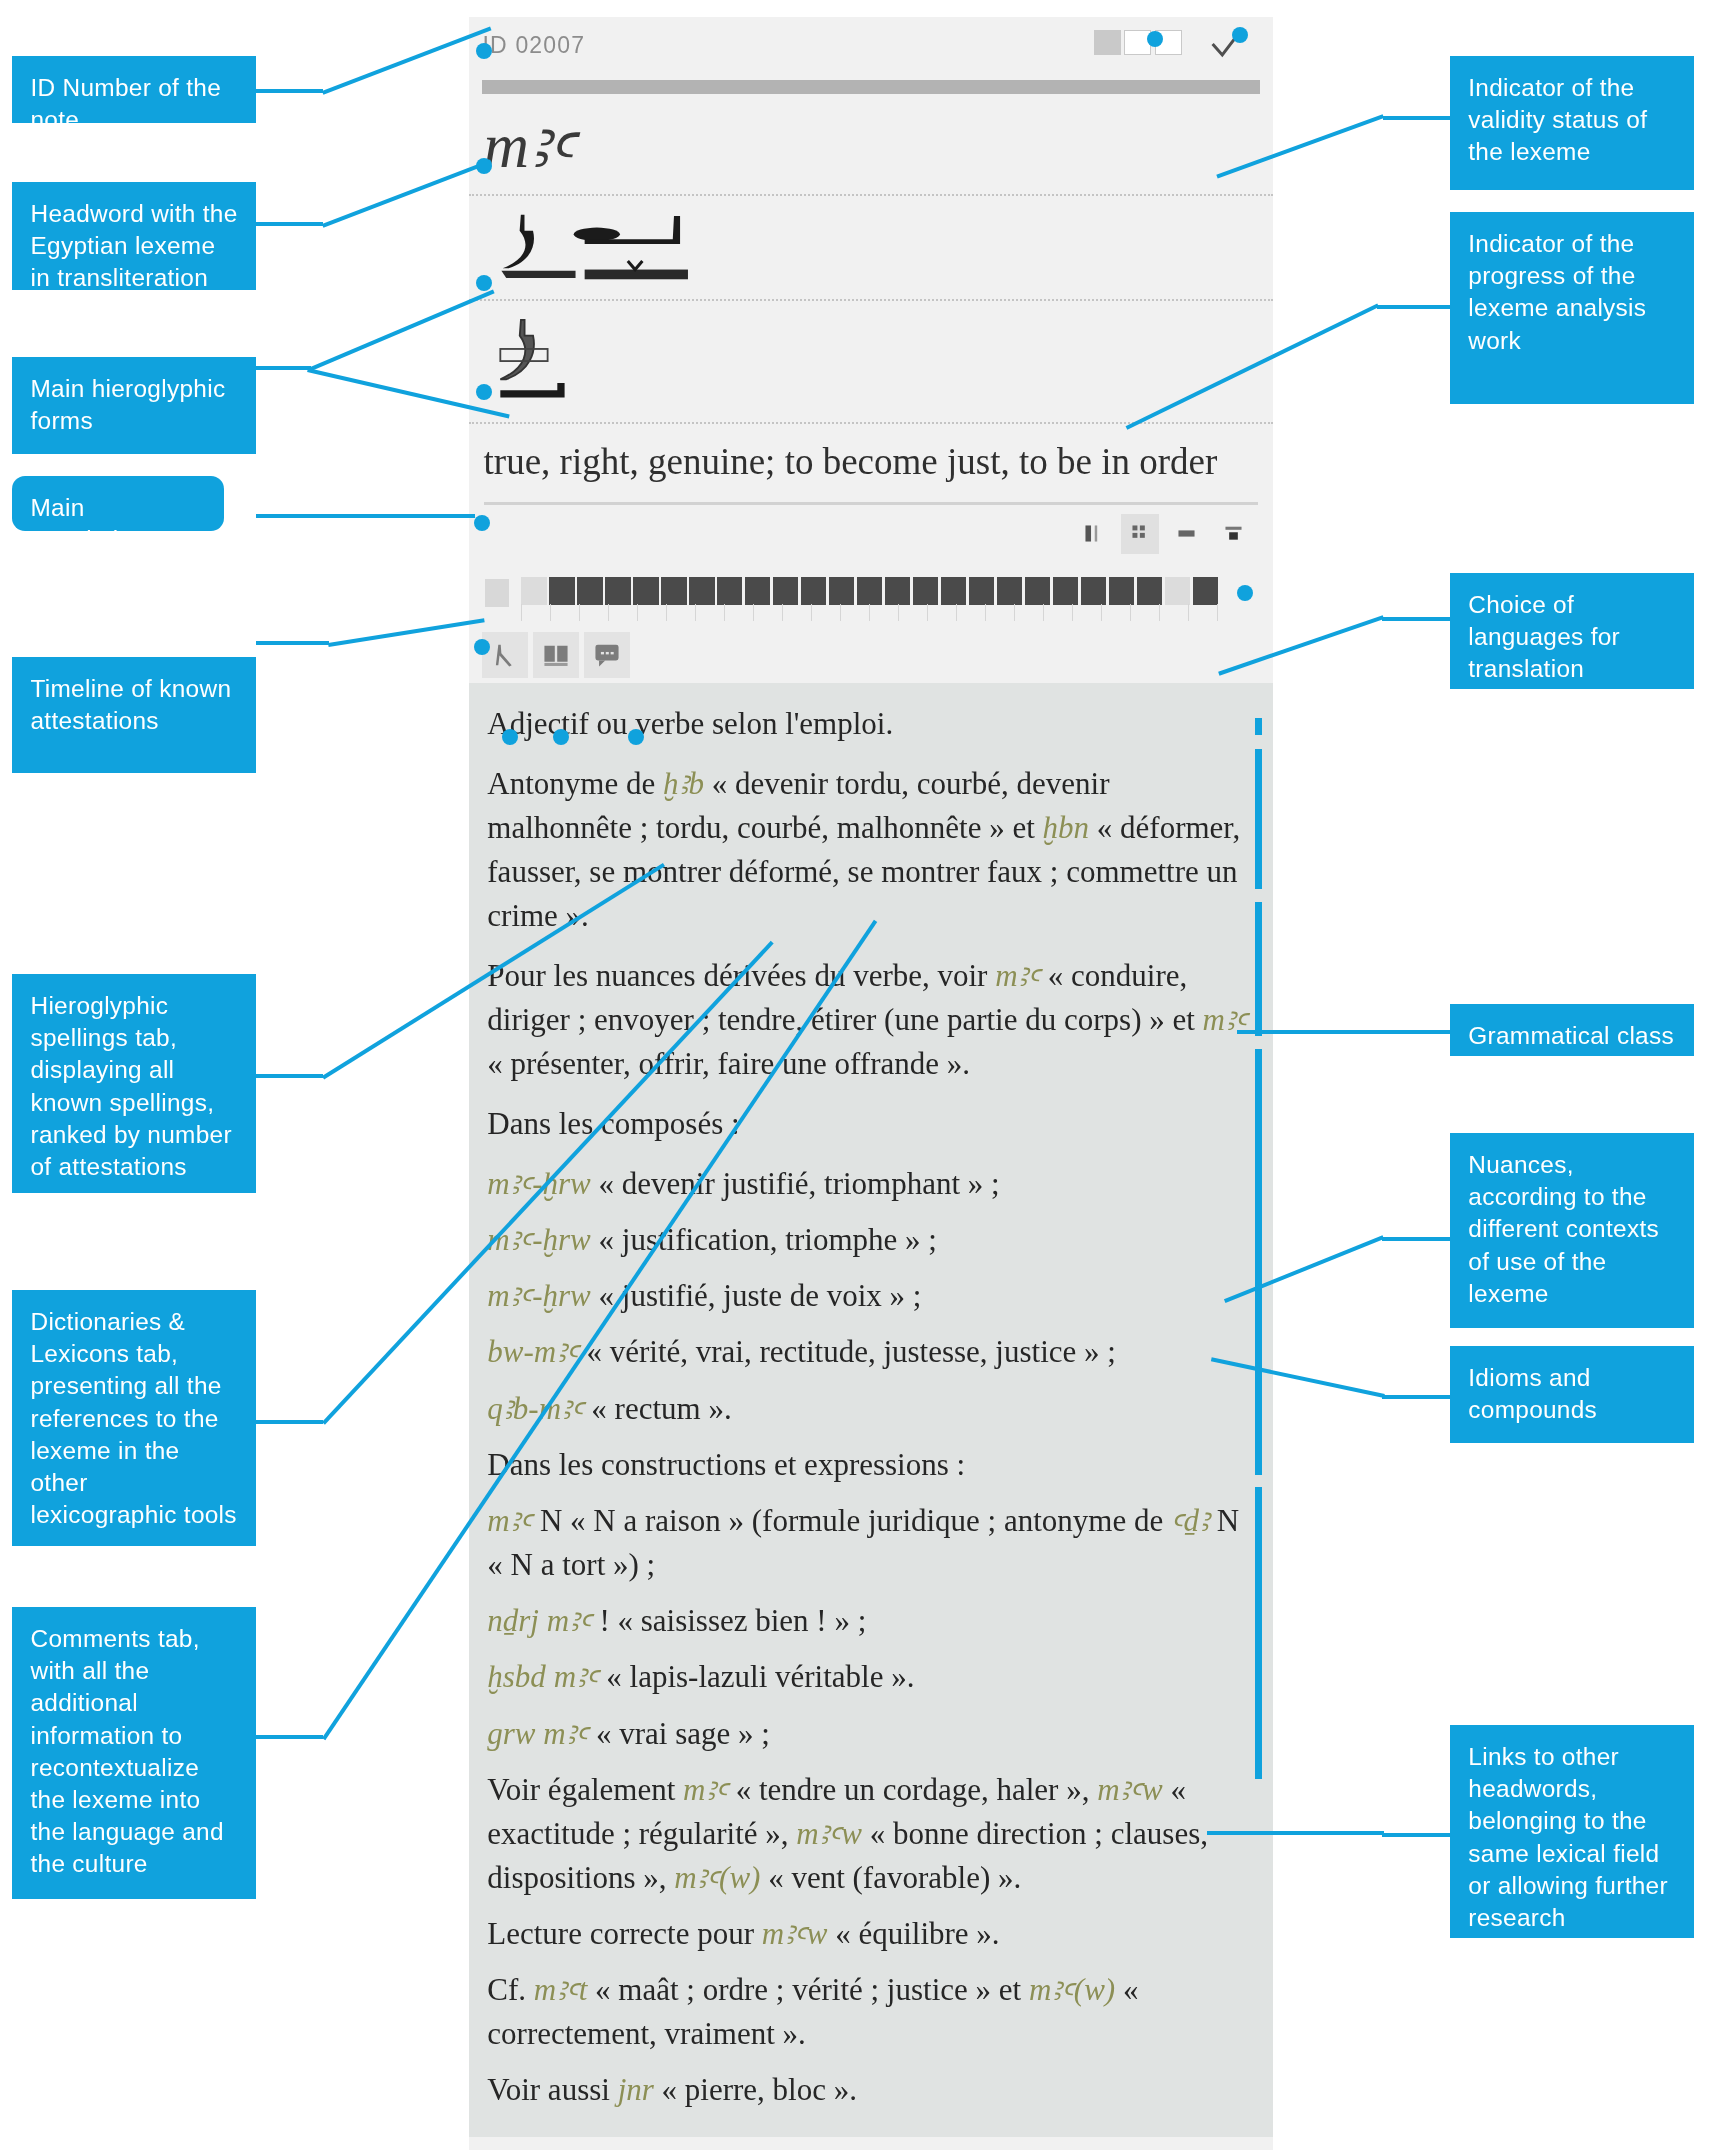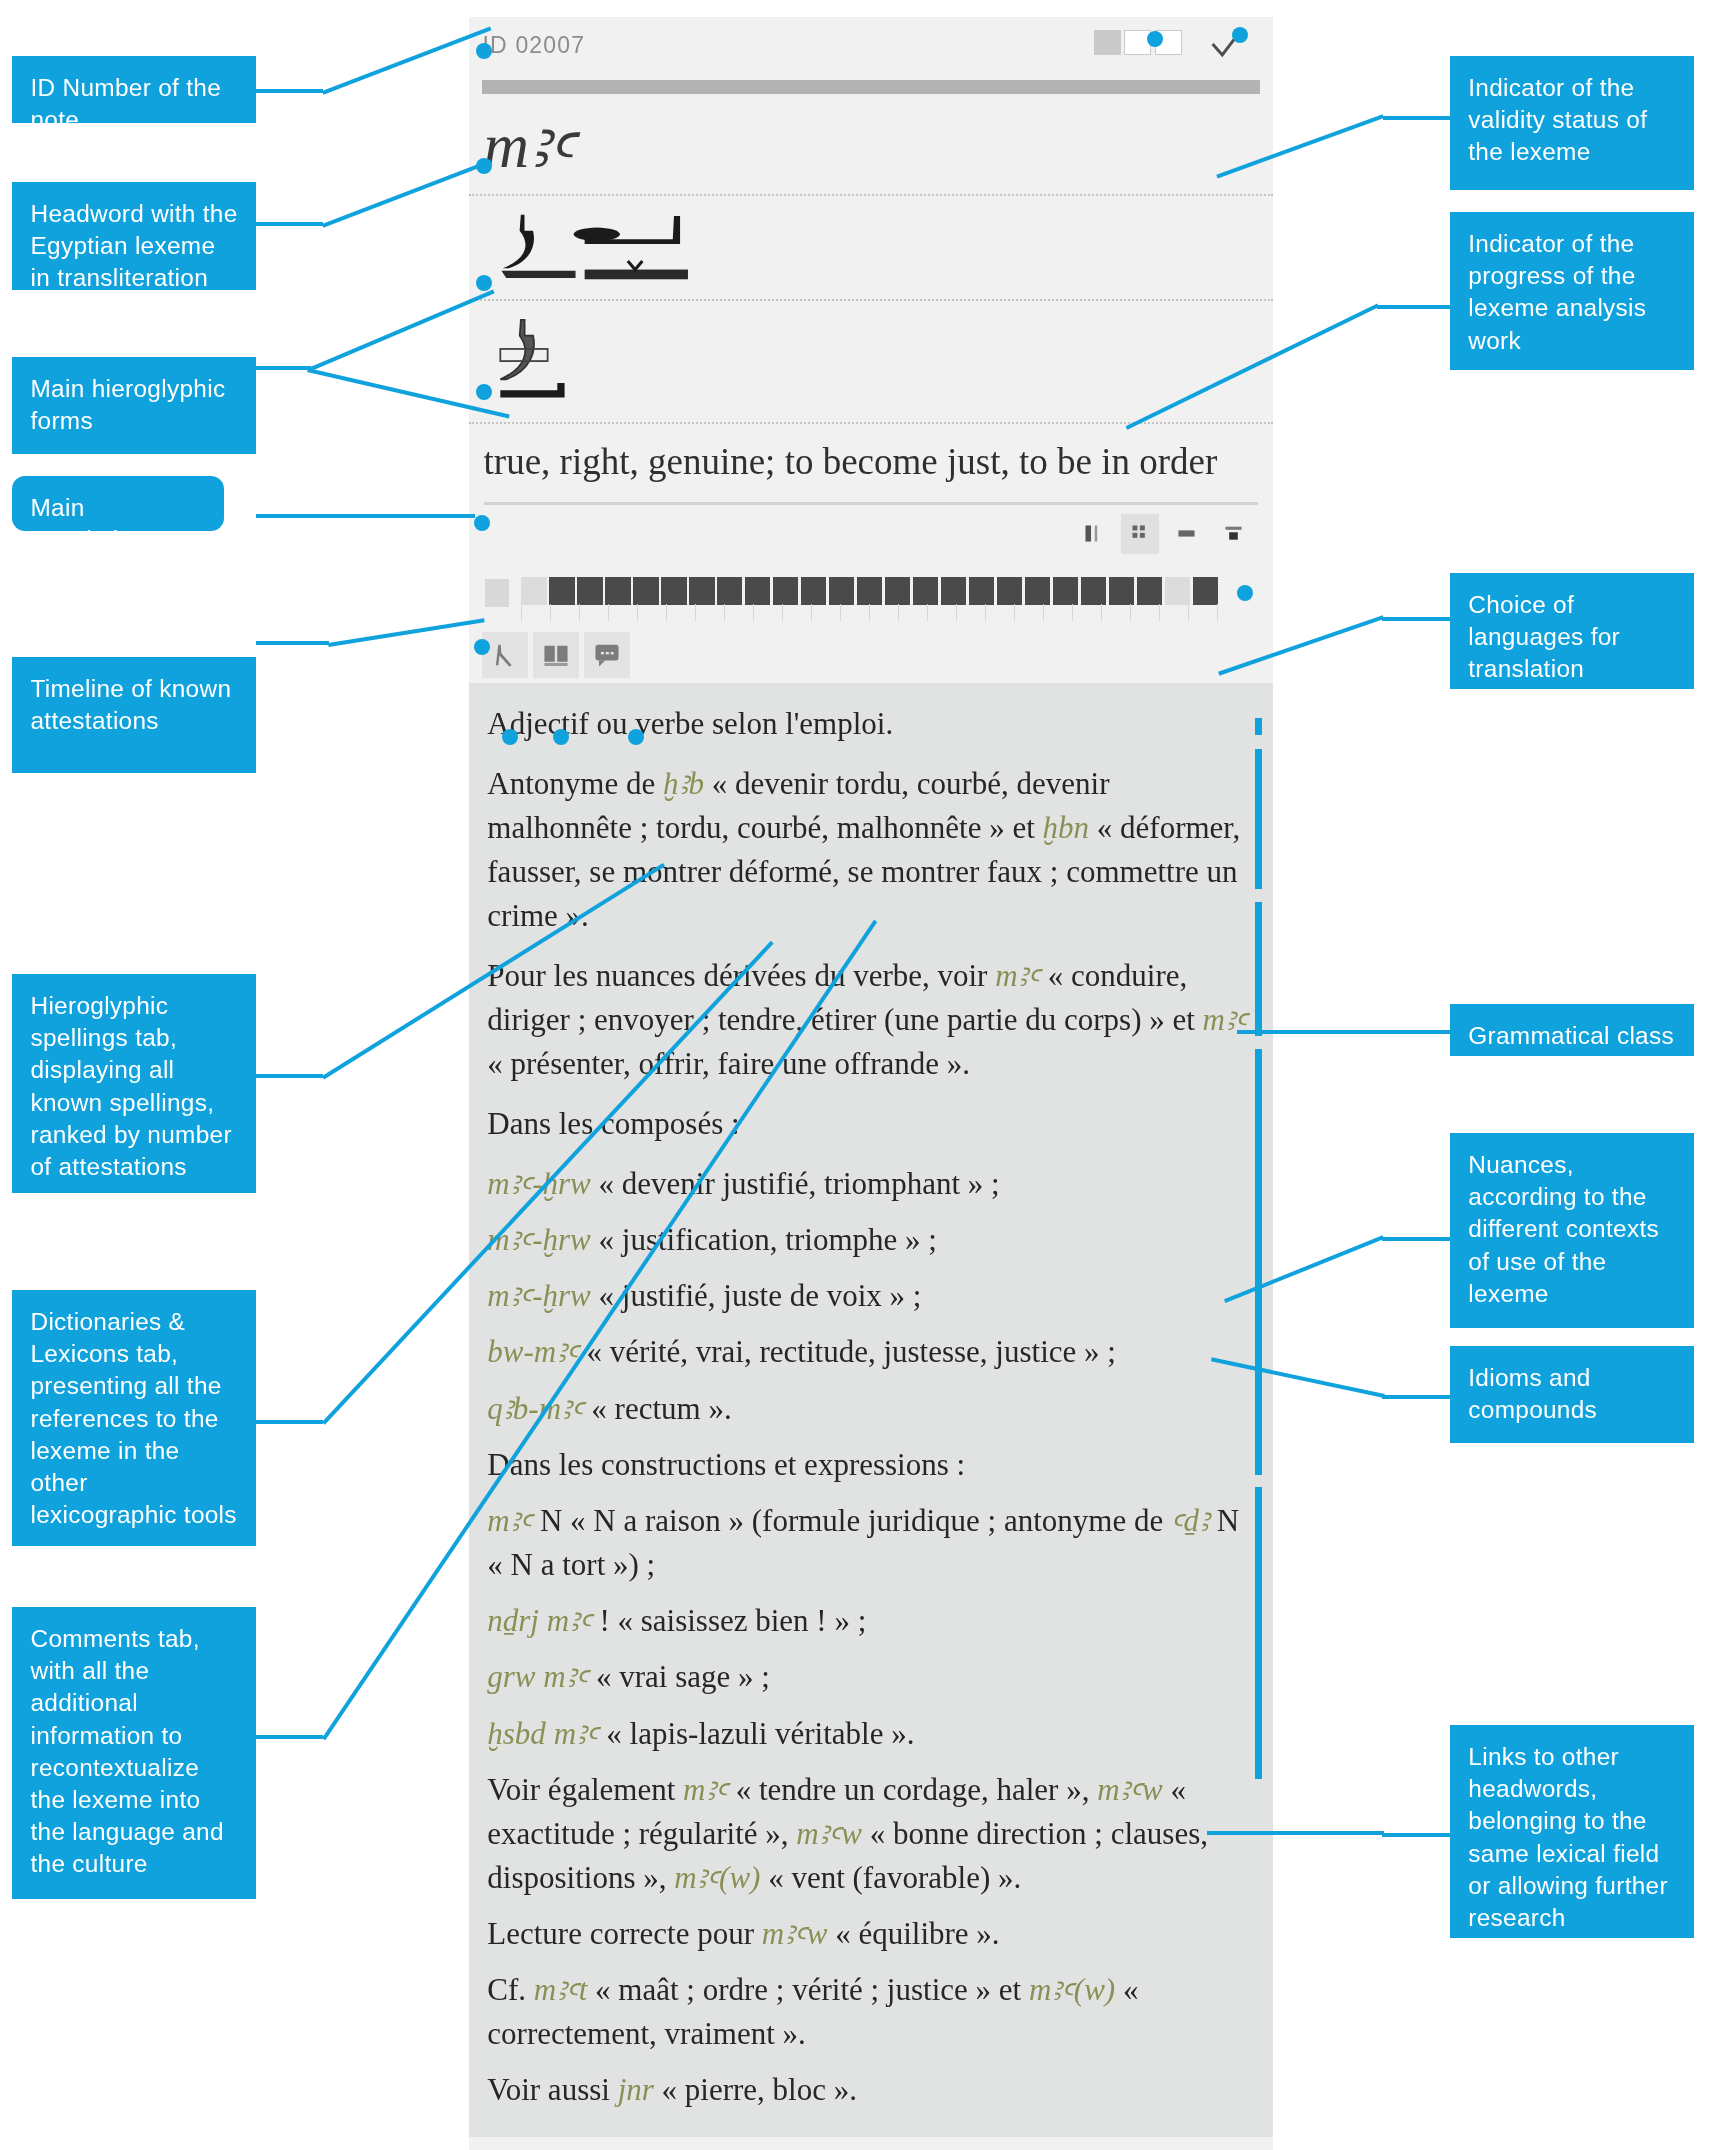--- a/index.html
+++ b/index.html
@@ -242,22 +242,22 @@
         <div class="ptext">Pour les nuances dérivées du verbe, voir <span class="tr">mꜣꜥ</span> « conduire, diriger ; envoyer ; tendre, étirer (une partie du corps) » et <span class="tr">mꜣꜥ</span> « présenter, offrir, faire une offrande ».</div>
         <div class="ptext">Dans les composés :</div>
         <div class="ptext tight"><span class="tr">mꜣꜥ-ḫrw</span> « devenir justifié, triomphant » ;</div>
         <div class="ptext tight"><span class="tr">mꜣꜥ-ḫrw</span> « justification, triomphe » ;</div>
         <div class="ptext tight"><span class="tr">mꜣꜥ-ḫrw</span> « justifié, juste de voix » ;</div>
         <div class="ptext tight"><span class="tr">bw-mꜣꜥ</span> « vérité, vrai, rectitude, justesse, justice » ;</div>
         <div class="ptext tight"><span class="tr">qꜣb-mꜣꜥ</span> « rectum ».</div>
         <div class="ptext tight">Dans les constructions et expressions :</div>
         <div class="ptext tight"><span class="tr">mꜣꜥ</span> N « N a raison » (formule juridique ; antonyme de <span class="tr">ꜥḏꜣ</span> N « N a tort ») ;</div>
         <div class="ptext tight"><span class="tr">nḏrj</span> <span class="tr">mꜣꜥ</span> ! « saisissez bien ! » ;</div>
+        <div class="ptext tight"><span class="tr">ḫsbd</span> <span class="tr">mꜣꜥ</span> « lapis-lazuli véritable ».</div>
         <div class="ptext tight"><span class="tr">grw</span> <span class="tr">mꜣꜥ</span> « vrai sage » ;</div>
-        <div class="ptext tight"><span class="tr">ḫsbd</span> <span class="tr">mꜣꜥ</span> « lapis-lazuli véritable ».</div>
         <div class="ptext tight">Voir également <span class="tr">mꜣꜥ</span> « tendre un cordage, haler », <span class="tr">mꜣꜥw</span> « exactitude ; régularité », <span class="tr">mꜣꜥw</span> « bonne direction ; clauses, dispositions », <span class="tr">mꜣꜥ(w)</span> « vent (favorable) ».</div>
         <div class="ptext tight">Lecture correcte pour <span class="tr">mꜣꜥw</span> « équilibre ».</div>
         <div class="ptext tight">Cf. <span class="tr">mꜣꜥt</span> « maât ; ordre ; vérité ; justice » et <span class="tr">mꜣꜥ(w)</span> « correctement, vraiment ».</div>
         <div class="ptext tight">Voir aussi <span class="tr">jnr</span> « pierre, bloc ».</div>
       </div>
     <div class="bluebar" style="top:35px;height:17px;"></div>
     <div class="bluebar" style="top:66px;height:140px;"></div>
     <div class="bluebar" style="top:219px;height:134px;"></div>
     <div class="bluebar" style="top:366px;height:426px;"></div>
     <div class="bluebar" style="top:804px;height:292px;"></div>
@@ -293,21 +293,21 @@
 <div class="diag" style="left:322px;top:1422px;width:658px;transform:rotate(-47deg);"></div>
 
 <div class="callout" style="left:12.2px;top:1607px;width:244px;height:292px;">Comments tab, with all the additional information to recontextualize the lexeme into the language and the culture</div>
 <div class="lead" style="left:256px;top:1735px;width:67px;height:4.3px;"></div>
 <div class="diag" style="left:322px;top:1738px;width:987px;transform:rotate(-56deg);"></div>
 
 <div class="callout" style="left:1450px;top:56px;width:244px;height:134px;">Indicator of the validity status of the lexeme</div>
 <div class="lead" style="left:1383px;top:116px;width:69px;height:4.3px;"></div>
 <div class="diag" style="left:1384px;top:118px;width:177px;transform:rotate(-200deg);"></div>
 
-<div class="callout" style="left:1450px;top:212px;width:244px;height:158px;">Indicator of the progress of the lexeme analysis work</div>
+<div class="callout" style="left:1450px;top:212px;width:244px;height:192px;">Indicator of the progress of the lexeme analysis work</div>
 <div class="lead" style="left:1377px;top:305px;width:76px;height:4.3px;"></div>
 <div class="diag" style="left:1379px;top:307px;width:280px;transform:rotate(-206deg);"></div>
 
 <div class="callout" style="left:1450px;top:573px;width:244px;height:116px;">Choice of languages for translation</div>
 <div class="lead" style="left:1382px;top:617px;width:71px;height:4.3px;"></div>
 <div class="diag" style="left:1384px;top:619px;width:174px;transform:rotate(-199deg);"></div>
 
 <div class="callout" style="left:1450px;top:1004px;width:244px;height:52px;">Grammatical class</div>
 <div class="lead" style="left:1237px;top:1030px;width:216px;height:4.3px;"></div>
 

